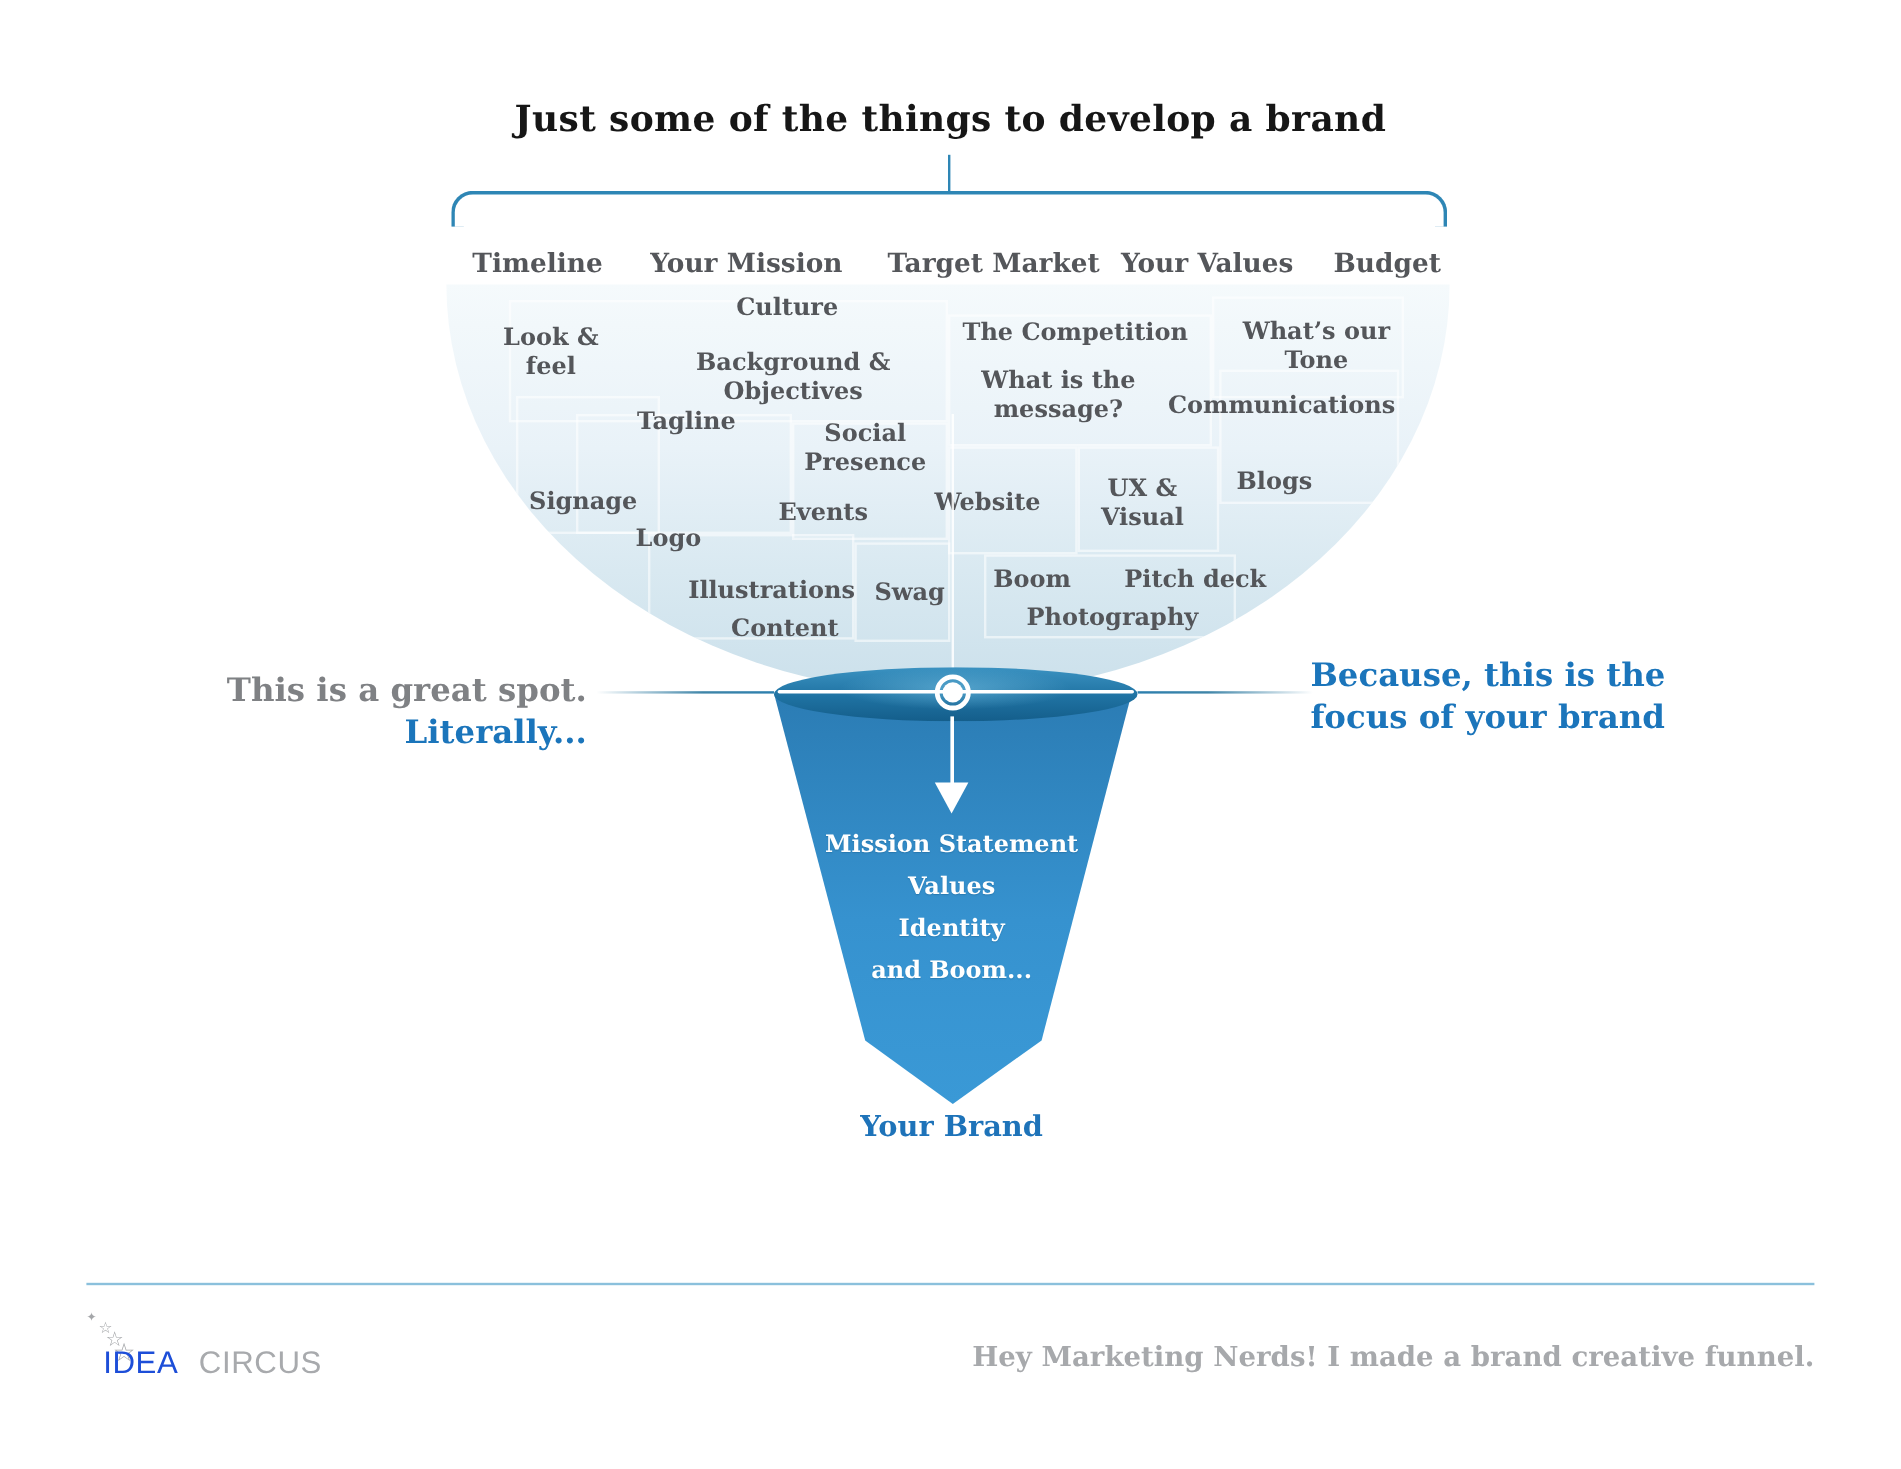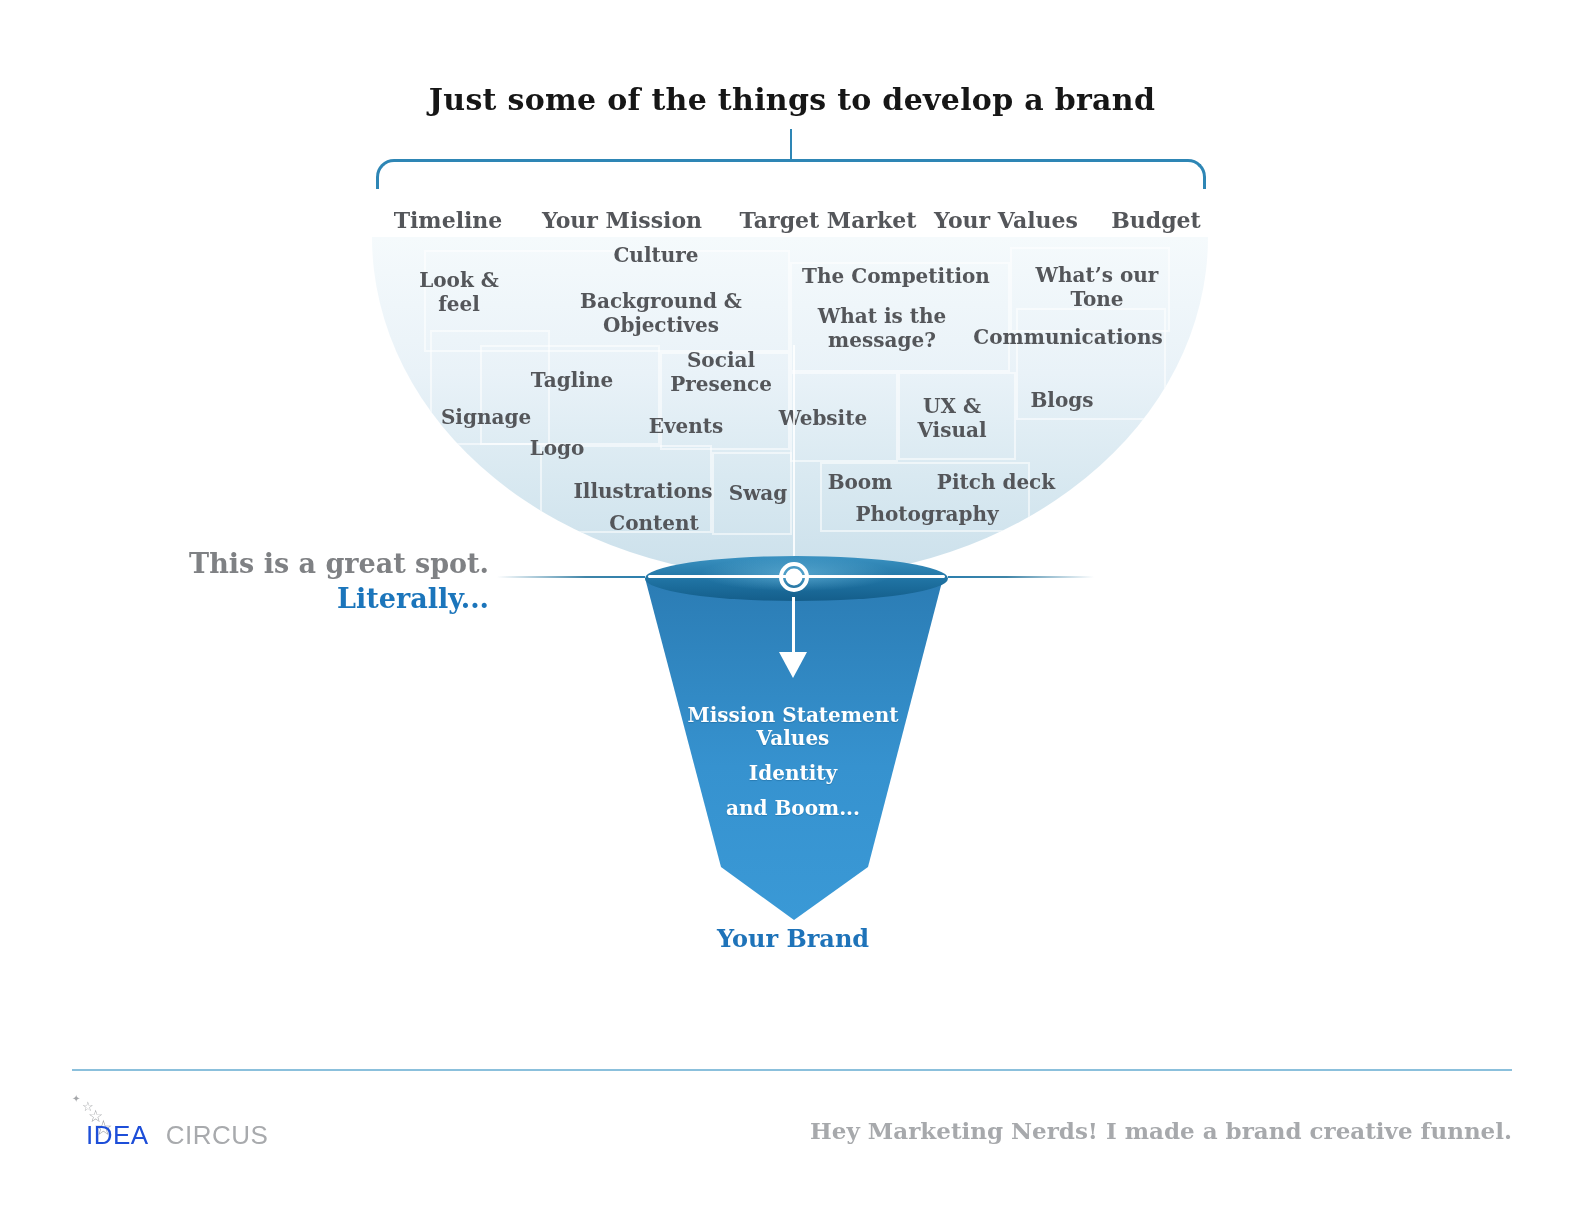--- a/index.html
+++ b/index.html
@@ -71,21 +71,21 @@
     position:absolute; left:793px; top:652px; transform:translateX(-50%);
     width:0; height:0; border-left:14px solid transparent; border-right:14px solid transparent;
     border-top:26px solid #ffffff;
   }
   .funnel-output {
     position:absolute; left:793px; top:924px; transform:translateX(-50%);
     color:#1e73b9; font-size:24px; font-weight:bold; white-space:nowrap;
   }
   
   .annot-left { position:absolute; right:1095px; top:546px; text-align:right; font-weight:bold; font-size:27px; line-height:35px; white-space:nowrap; }
-  .annot-left .gray { color:#7f8184; }
+  .annot-left .gray { color:#7f8184;margin-top:12px; }
   .annot-left .blue { color:#1b75bb; }
   .annot-right {
     position:absolute; left:1092px; top:546px; text-align:left;
     color:#1b75bb; font-weight:bold; font-size:27px; line-height:35px; white-space:pre-line;
   }
   
   .footer-divider { position:absolute; left:72px; top:1069px; width:1440px; height:2px; background:#8bc0dc; }
   .logo { position:absolute; left:70px; top:1092px; width:220px; height:60px; font-family:"Liberation Sans", sans-serif; color:#a4a6a9; }
   .logo .star { position:absolute; line-height:1; color:#a4a6a9; }
   .logo .s1 { left:2px;  top:2px;  font-size:10px; }
@@ -134,21 +134,21 @@
   <div class="bowl-label" style="left:459px;  top:293px;">Look &amp;
 feel</div>
   <div class="bowl-label" style="left:896px;  top:277px;">The Competition</div>
   <div class="bowl-label" style="left:1097px; top:288px;">What’s our
 Tone</div>
   <div class="bowl-label" style="left:661px;  top:314px;">Background &amp;
 Objectives</div>
   <div class="bowl-label" style="left:882px;  top:329px;">What is the
 message?</div>
   <div class="bowl-label" style="left:1068px; top:338px;">Communications</div>
-  <div class="bowl-label" style="left:572px;  top:381px;">Tagline</div>
+  <div class="bowl-label" style="left:572px;  top:351px;">Tagline</div>
   <div class="bowl-label" style="left:721px;  top:373px;">Social
 Presence</div>
   <div class="bowl-label" style="left:486px;  top:418px;text-align:center;">Signage</div>
   <div class="bowl-label" style="left:686px;  top:427px;">Events</div>
   <div class="bowl-label" style="left:823px;  top:419px;">Website</div>
   <div class="bowl-label" style="left:952px;  top:419px;text-align:center;">UX &amp;
 Visual</div>
   <div class="bowl-label" style="left:1062px; top:401px;">Blogs</div>
   <div class="bowl-label" style="left:557px;  top:449px;">Logo</div>
   <div class="bowl-label" style="left:860px;  top:483px;">Boom</div>
@@ -163,31 +163,33 @@
   <div class="focus-line-right"></div>
 
   <div class="funnel-neck"></div>
   <div class="lens"></div>
   <div class="lens-line"></div>
   <div class="arrow-shaft"></div>
   <div class="arrow-head"></div>
   <div class="target-ring"></div>
   <div class="target-dot"></div>
 
-  <div class="funnel-stage" style="top:703px;margin-top:12px;">Mission Statement</div>
+  <div class="funnel-stage" style="top:703px;">Mission Statement</div>
   <div class="funnel-stage" style="top:738px;">Values</div>
   <div class="funnel-stage" style="top:773px;">Identity</div>
   <div class="funnel-stage" style="top:808px;">and Boom...</div>
 
   <div class="funnel-output">Your Brand</div>
 
   <div class="annot-left">
     <div class="gray">This is a great spot.</div>
     <div class="blue">Literally...</div>
   </div>
+  <div class="annot-right">Because, this is the
+focus of your brand</div>
 
   <div class="footer-divider"></div>
   <div class="logo">
     <span class="star s1">✦</span>
     <span class="star s2">☆</span>
     <span class="star s3">☆</span>
     <span class="star s4">☆</span>
     <span class="logo-text"><span class="idea">IDEA</span><span class="circus">CIRCUS</span></span>
   </div>
   <div class="footer-tagline">Hey Marketing Nerds! I made a brand creative funnel.</div>

